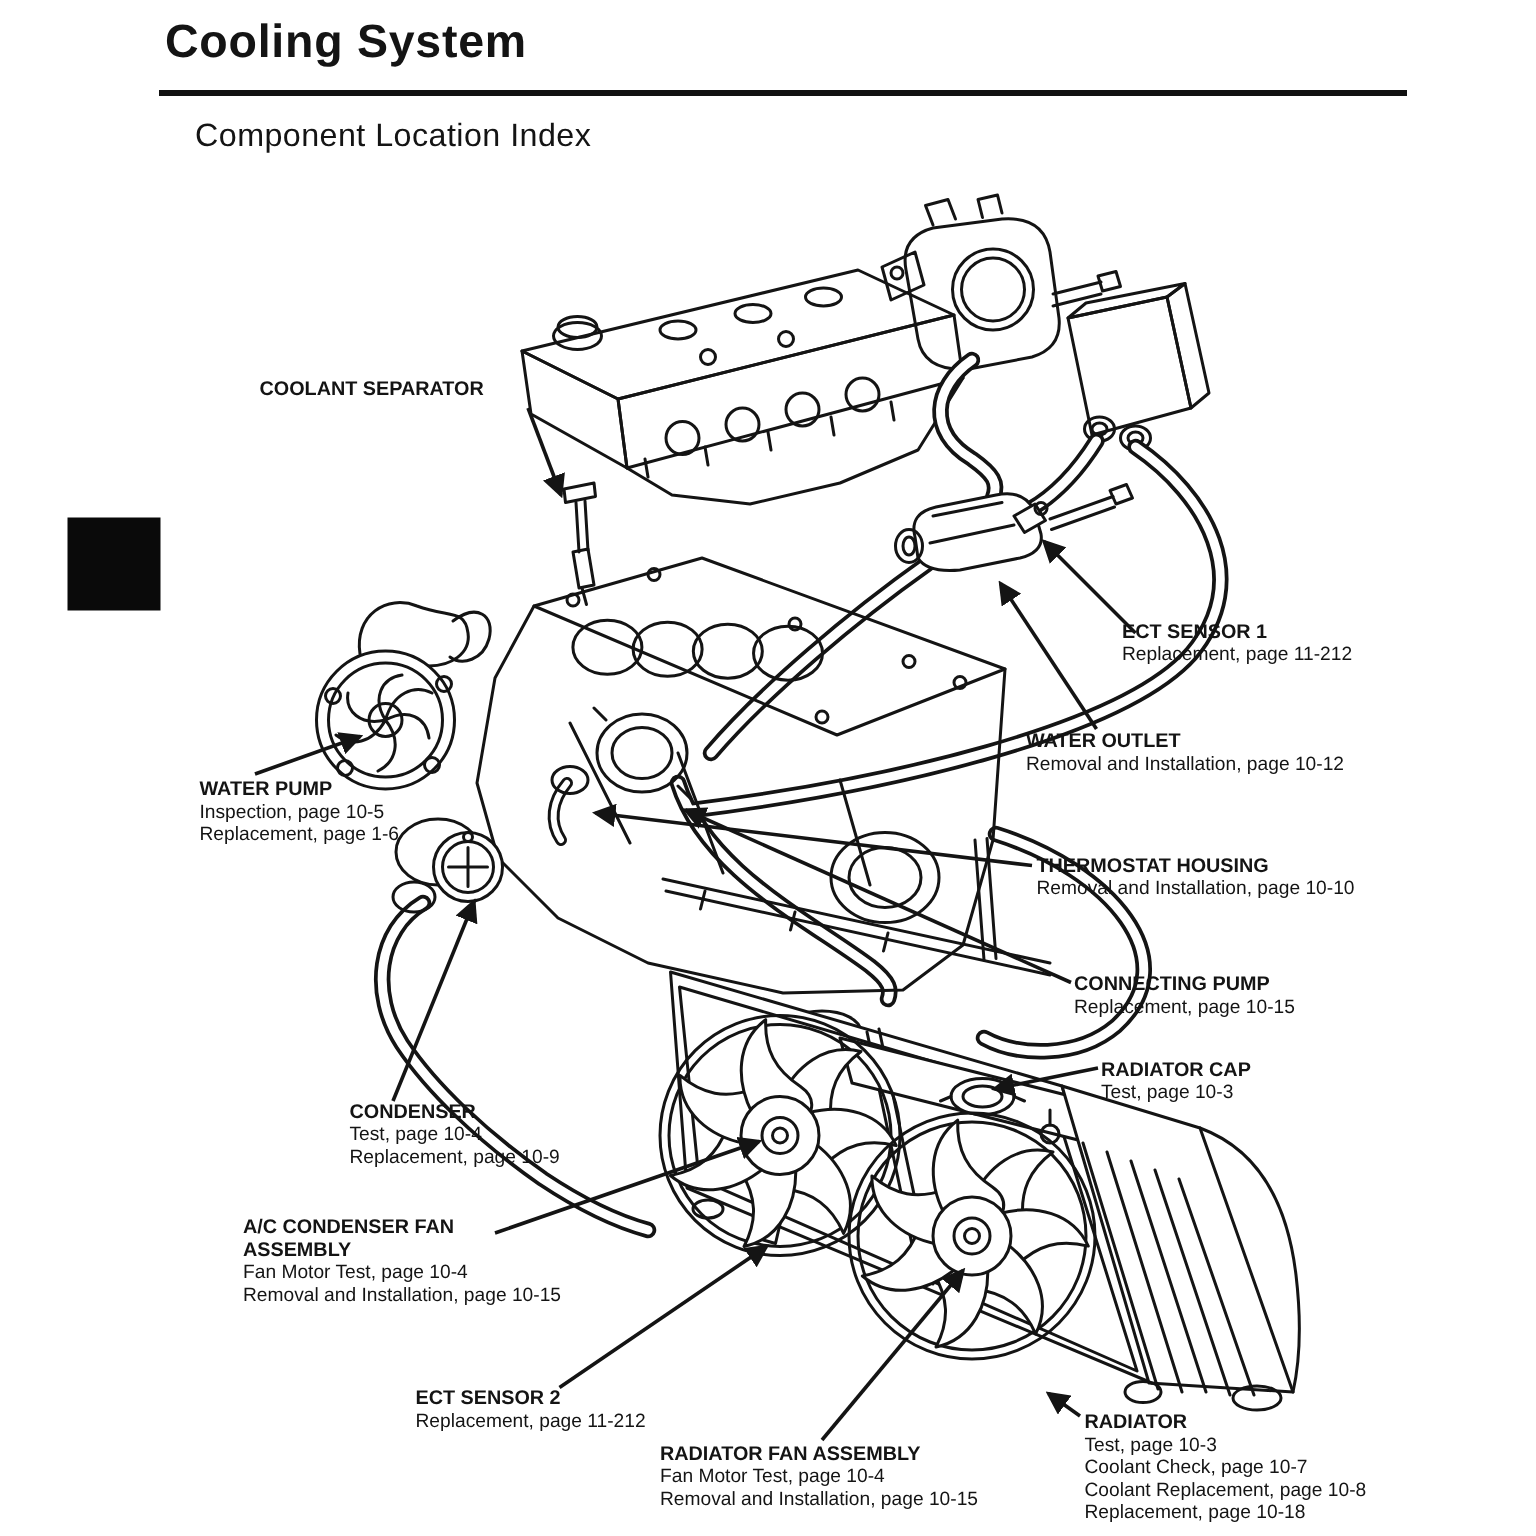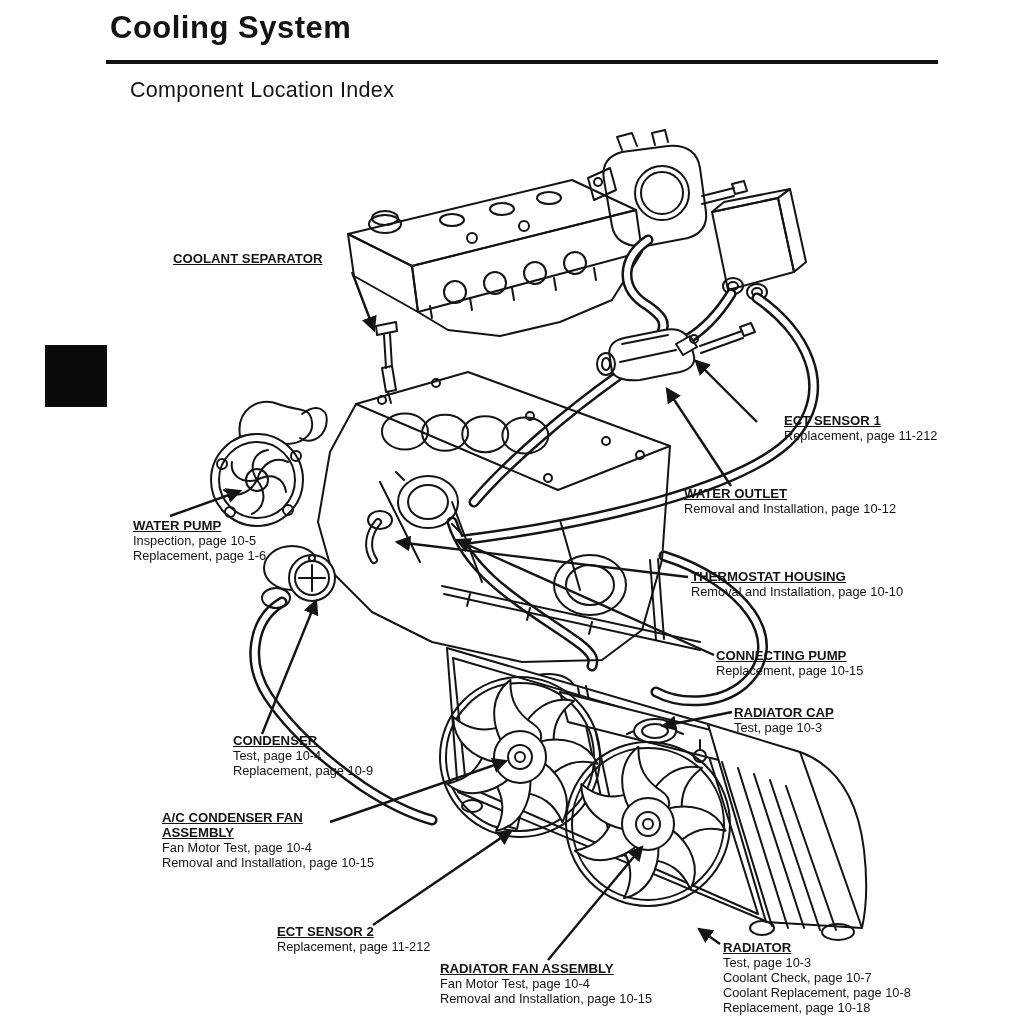--- a/index.html
+++ b/index.html
@@ -19,21 +19,21 @@
     position:absolute;left:130px;top:78px;
     font-size:21.5px;font-weight:normal;letter-spacing:.3px;white-space:nowrap;
   }
   .section-tab{
     position:absolute;left:45px;top:345px;width:62px;height:62px;background:#0a0a0a;
   }
   svg.diagram{position:absolute;left:0;top:0;}
   .label{
     position:absolute;white-space:nowrap;line-height:15px;font-size:12.8px;
   }
-  .label .lt{font-weight:bold;font-size:13.2px;text-decoration:underline;}
+  .label .lt{font-weight:bold;font-size:13.2px;}
 </style>
 </head>
 <body>
 
 <div class="page-title">Cooling System</div>
 <div class="title-rule"></div>
 <div class="page-subtitle">Component Location Index</div>
 <div class="section-tab"></div>
 
 <svg class="diagram" width="1024" height="1024" viewBox="0 0 1024 1024">
@@ -249,21 +249,21 @@
     <line x1="373" y1="925" x2="511" y2="831" marker-end="url(#arw)"></line>
     <line x1="548" y1="960" x2="642" y2="847" marker-end="url(#arw)"></line>
     <line x1="720" y1="944" x2="699" y2="929" marker-end="url(#arw)"></line>
   </g>
 </svg>
 
 <div class="label" style="left:173px;top:251px">
   <div class="lt">COOLANT SEPARATOR</div>
 </div>
 
-<div class="label" style="left:784px;top:413px">
+<div class="label" style="left:748px;top:413px">
   <div class="lt">ECT SENSOR 1</div>
   <div>Replacement, page 11-212</div>
 </div>
 
 <div class="label" style="left:684px;top:486px">
   <div class="lt">WATER OUTLET</div>
   <div>Removal and Installation, page 10-12</div>
 </div>
 
 <div class="label" style="left:133px;top:518px">

